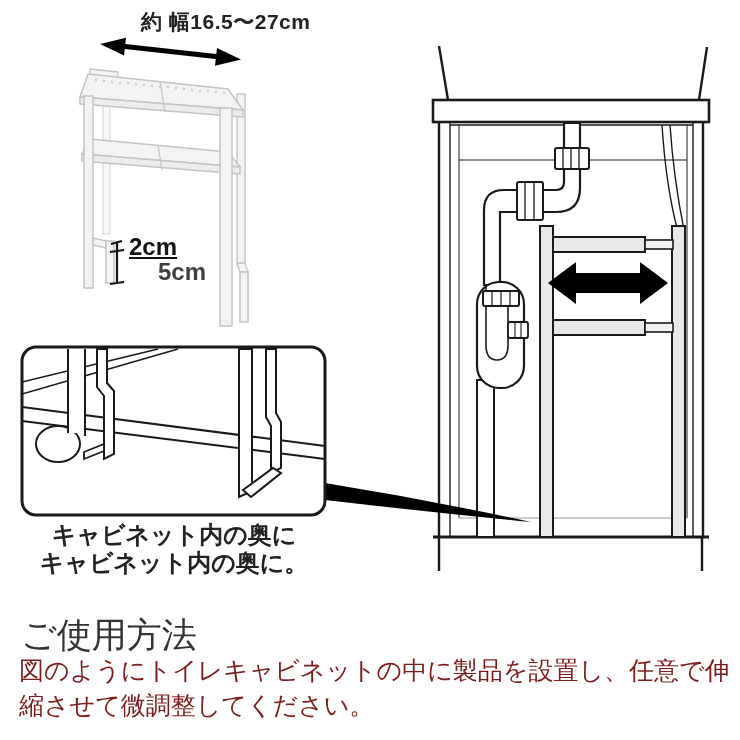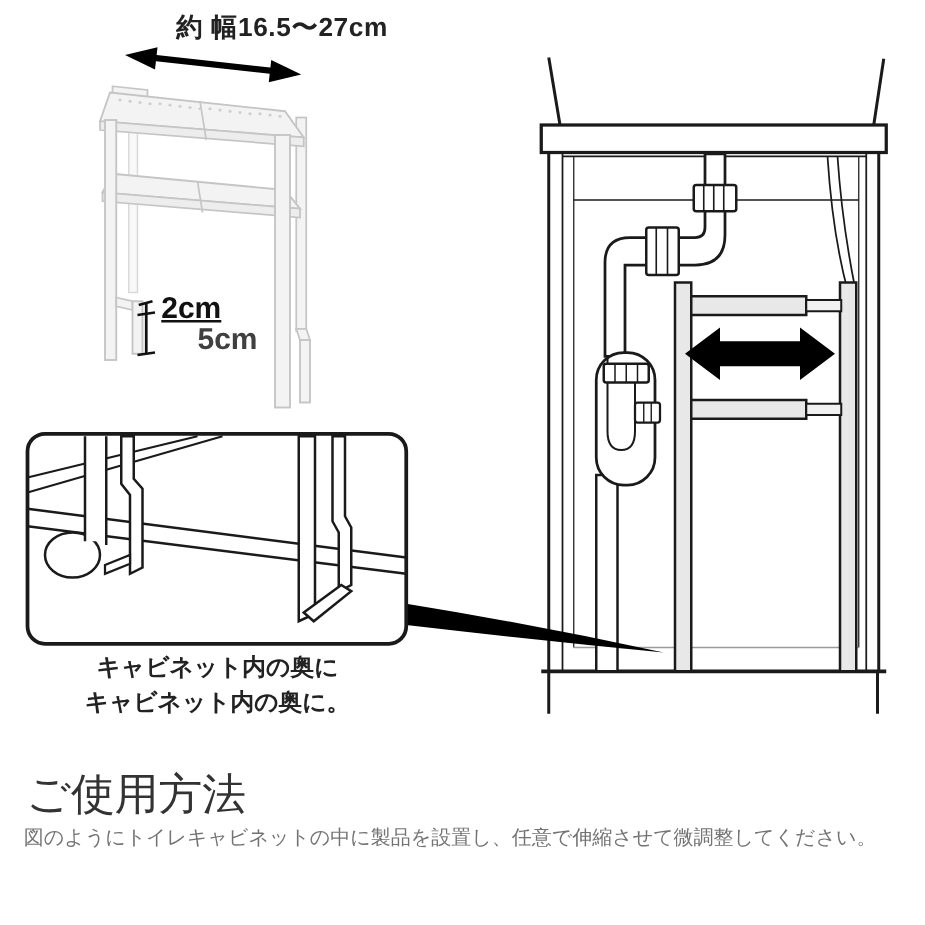--- a/index.html
+++ b/index.html
@@ -10,24 +10,24 @@
   .canvas{
     position:relative; width:740px; height:740px; background:#fff;
     font-family:"Liberation Sans","DejaVu Sans",sans-serif; overflow:hidden;
   }
   .canvas svg{position:absolute;left:0;top:0;}
   .txt{position:absolute; color:var(--text); white-space:nowrap;}
   #width-label{left:141px; top:8px; font-size:21px; font-weight:600; color:#222; letter-spacing:.5px;}
   #notch-2cm{left:129px; top:233px; font-size:24px; font-weight:700; color:#111;text-decoration:underline;}
   #notch-5cm{left:129px; top:258px; font-size:24px; font-weight:700; color:#404040;margin-left:29px;}
   #inset-caption{left:28px; top:521px; width:292px; text-align:center;
-    font-size:19px; font-weight:700; color:#222; line-height:28px; white-space:nowrap;}
+    font-size:24px; font-weight:700; color:#222; line-height:28px; white-space:nowrap;}
   #usage-heading{left:21px; top:612px; font-size:35px; font-weight:500; color:#333;}
-  #usage-body{left:19px; top:653px; width:718px; font-size:16px; line-height:35px;
-    color:#737373; white-space:normal;}
+  #usage-body{left:19px; top:653px; width:718px; font-size:25px; line-height:35px;
+    color:#7f1d1d; white-space:normal;}
   
   .ln{stroke:var(--line); fill:none;}
   .wh{stroke:var(--line); fill:#fff;}
   .gr{stroke:var(--line); fill:var(--rack-fill);}
   .gr2{stroke:var(--line); fill:#f1f1f1;}
   .bk{fill:var(--arrow); stroke:none;}
   .pln{stroke:var(--photo-line); fill:none;}
   .pwh{stroke:var(--photo-line); fill:var(--photo-fill);}
   .pface{stroke:var(--photo-line); fill:#ededed;}
   .pfaint{stroke:#dadada; fill:#f8f8f8;}

